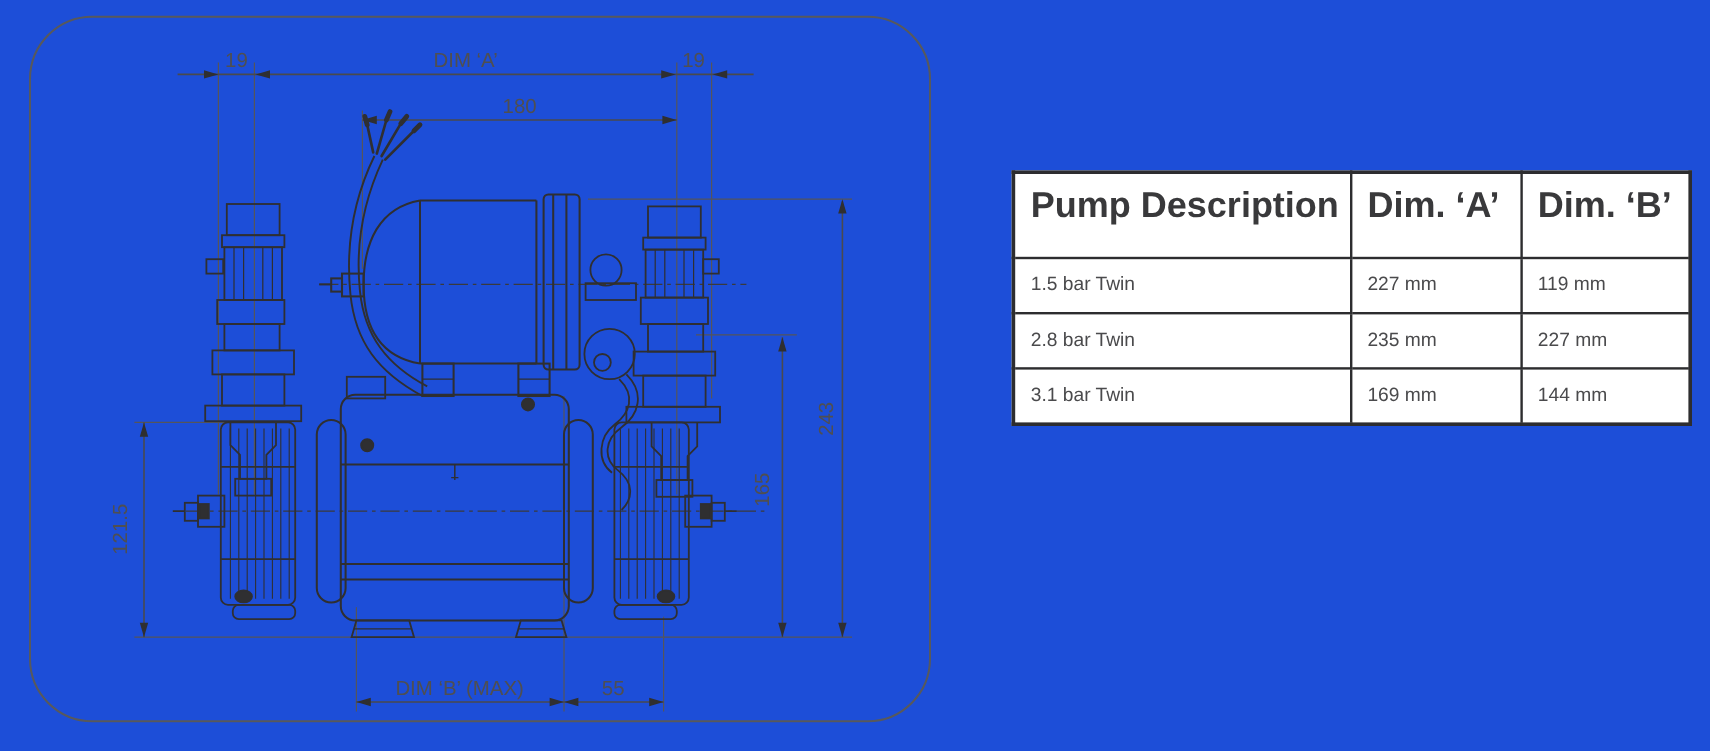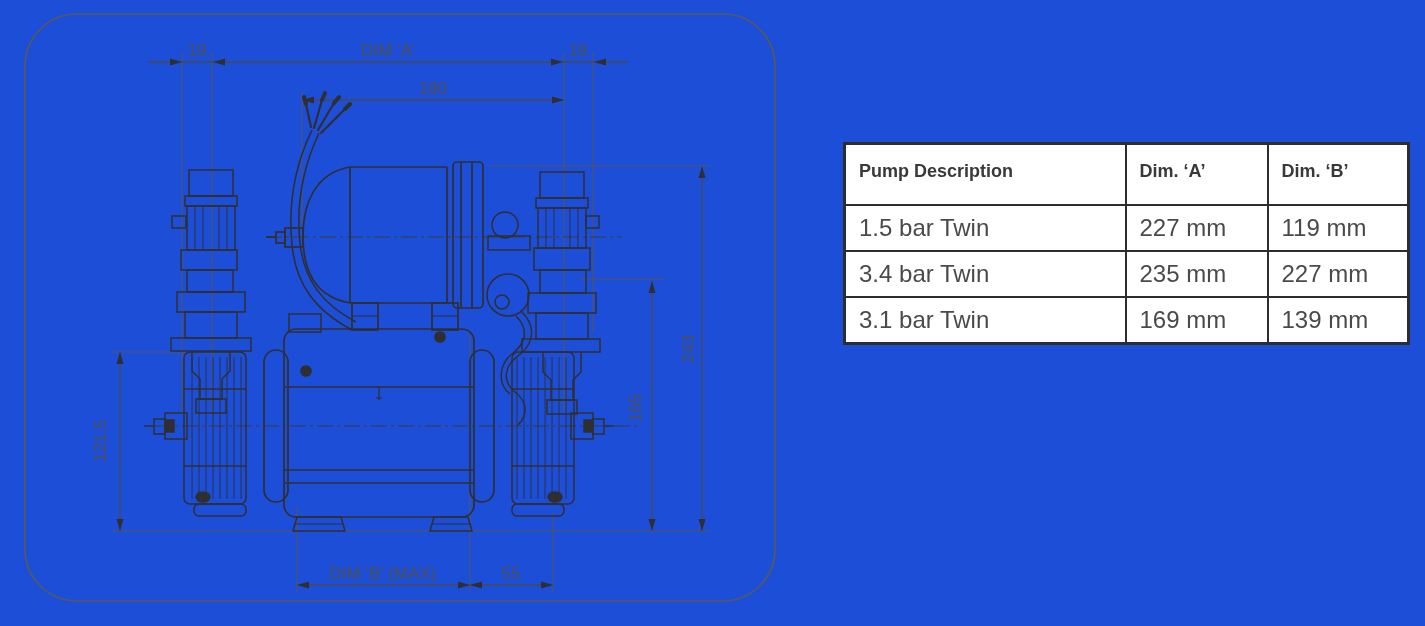--- a/index.html
+++ b/index.html
@@ -6,23 +6,23 @@
   .stage{position:relative;width:1425px;height:626px;background:#1d4ed8;
          font-family:"Liberation Sans",sans-serif;overflow:hidden;}
   .drawing-wrap{position:absolute;left:0;top:0;width:800px;height:626px;}
   svg text{font-family:"Liberation Sans","DejaVu Sans",sans-serif;
            font-size:17px;fill:#4f4f51;}
   svg .rot{font-size:17px;}
   .dim-table{position:absolute;left:843px;top:142px;border-collapse:collapse;
              table-layout:fixed;background:#ffffff;}
   .dim-table,.dim-table th,.dim-table td{border:2px solid #2d2d2f;}
   .dim-table{border-width:3px;}
-  .dim-table th{font-size:18px;font-weight:bold;color:#39393b;text-align:left;
-                padding:0 6px 6px 13px;height:53px;white-space:nowrap;}
-  .dim-table td{font-size:24px;color:#4a4a4c;text-align:left;
+  .dim-table th{font-size:30px;font-weight:bold;color:#39393b;text-align:left;
+                padding:0 6px 16px 13px;height:53px;white-space:nowrap;}
+  .dim-table td{font-size:16px;color:#4a4a4c;text-align:left;
                 padding:0 6px 0 13px;height:44px;white-space:nowrap;}
   .c1{width:281px;} .c2{width:142px;} .c3{width:141px;}
 </style>
 </head>
 <body>
 
 <div class="stage">
 
   <div class="drawing-wrap">
     <svg viewBox="0 0 800 626" width="800" height="626">
@@ -221,25 +221,25 @@
         <th>Dim. ‘B’</th>
       </tr>
     </thead>
     <tbody>
       <tr>
         <td>1.5 bar Twin</td>
         <td>227 mm</td>
         <td>119 mm</td>
       </tr>
       <tr>
-        <td>3.4 bar Twin</td>
+        <td>2.8 bar Twin</td>
         <td>235 mm</td>
         <td>227 mm</td>
       </tr>
       <tr>
         <td>3.1 bar Twin</td>
         <td>169 mm</td>
-        <td>139 mm</td>
+        <td>144 mm</td>
       </tr>
     </tbody>
   </table>
 
 </div>
 
 </body></html>

